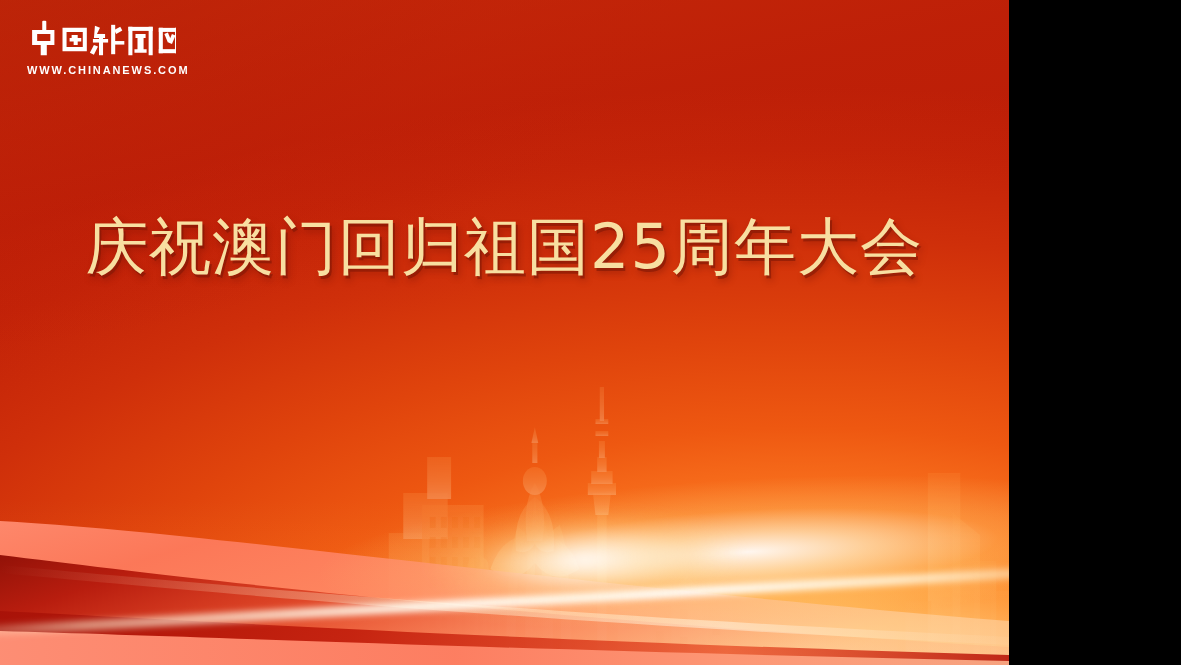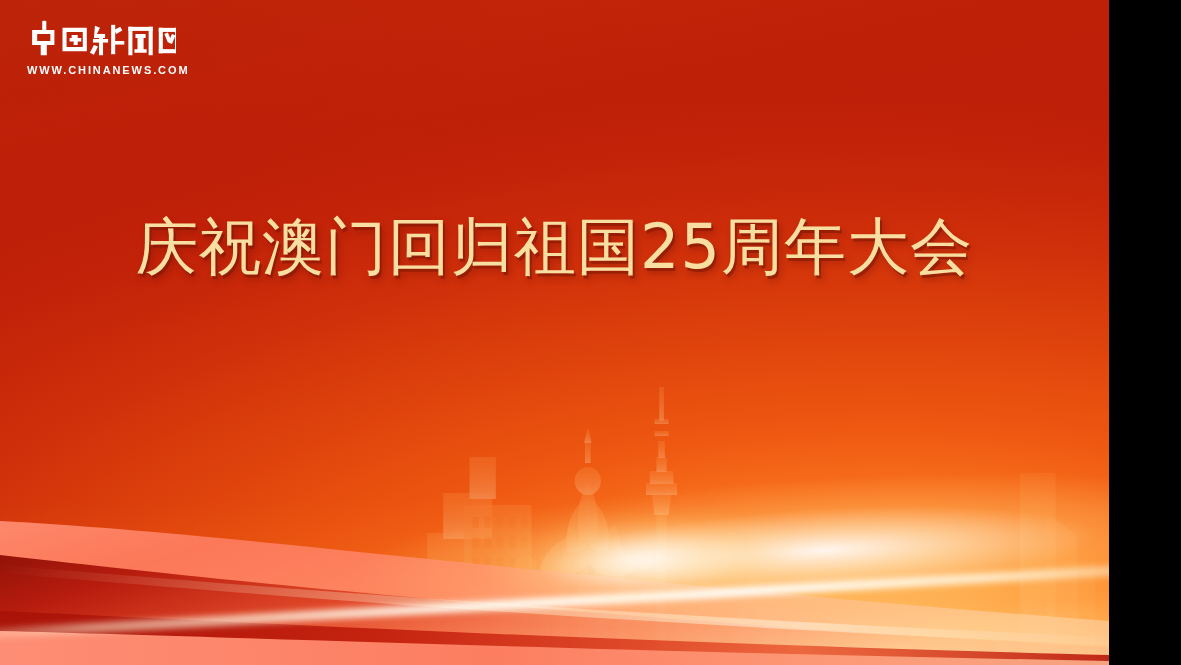--- a/index.html
+++ b/index.html
@@ -3,21 +3,21 @@
 <meta charset="utf-8">
 <style>
   * { margin:0; padding:0; box-sizing:border-box; }
   html,body{
     width:1181px; height:665px; overflow:hidden;
     background:#000;
     font-family:"Liberation Sans", sans-serif;
   }
   #stage{
     position:relative;
-    width:1109px; height:665px;
+    width:1009px; height:665px;
     overflow:hidden;
     background:#c92208;
   }
 
   
   .bg-base{
     position:absolute; inset:0;
     background:
       radial-gradient(125% 95% at 80% 108%,
          #fff7e2 0%, #ffe6a8 6%, #ffc56a 13%, #ff9b3c 23%,

